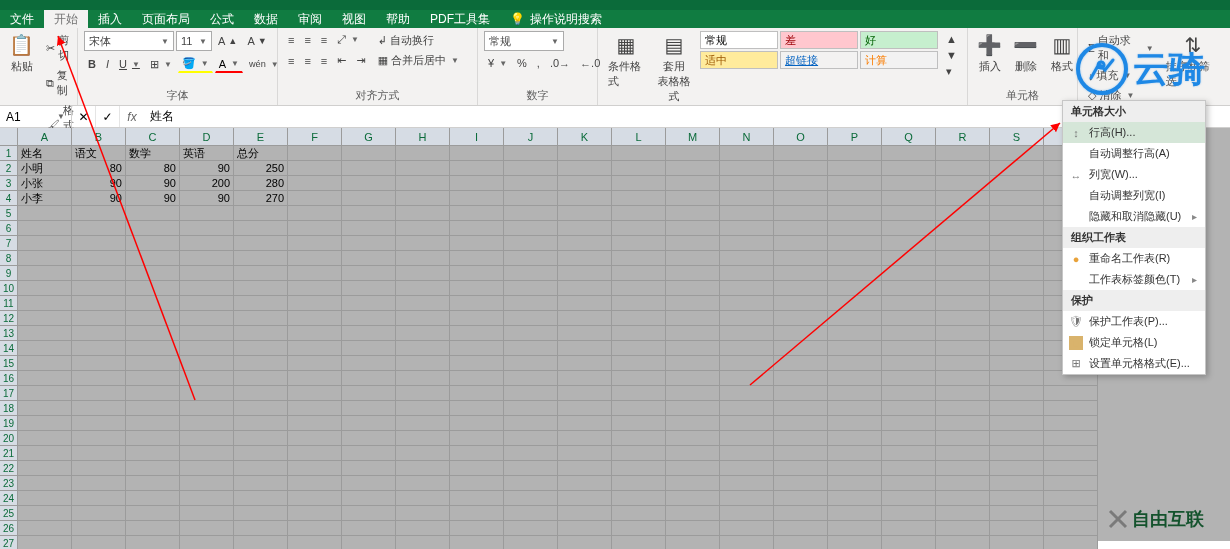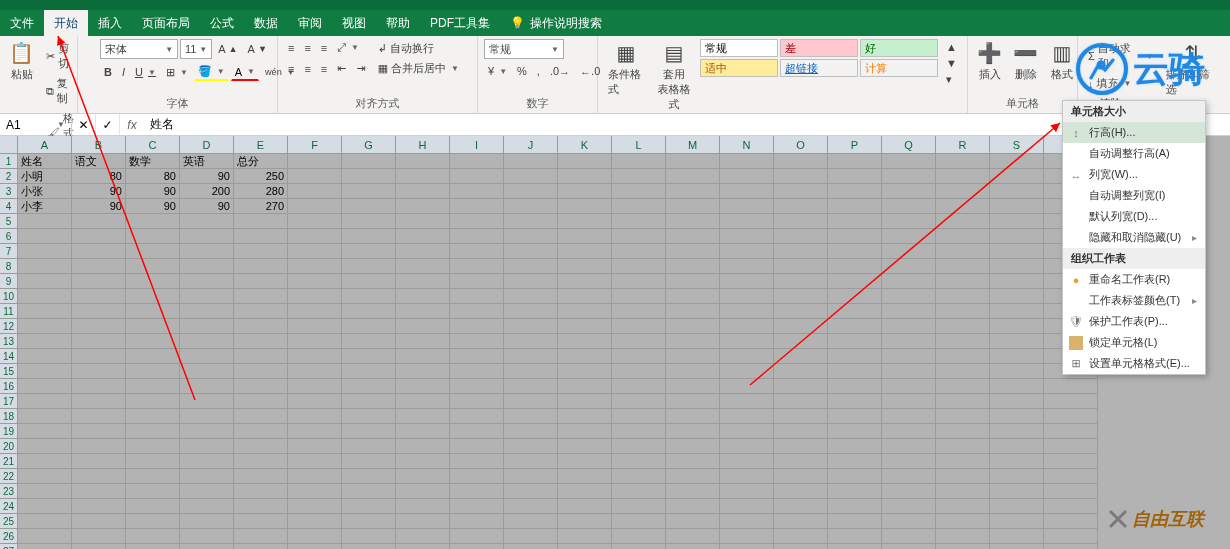--- a/index.html
+++ b/index.html
@@ -1,22 +1,22 @@
 <!DOCTYPE html>
 <html><head>
 <meta charset="utf-8">
 <style>
   * { box-sizing: border-box; margin: 0; padding: 0; font-family: "Microsoft YaHei", "SimSun", sans-serif; }
   body { width: 1230px; height: 549px; overflow: hidden; background: #fff; position: relative; }
 
   .titlebar { height: 10px; background: #0b6b3a; }
 
-  .ribbon-tabs { height: 26px; background: #107c41; display: flex; color: #fff; font-size: 12px; align-items: stretch; }
+  .ribbon-tabs { height: 18px; background: #107c41; display: flex; color: #fff; font-size: 12px; align-items: stretch; }
   .ribbon-tabs .tab { padding: 0 10px; display: flex; align-items: center; cursor: default; }
-  .ribbon-tabs .tab.active { background: #f3f2f1; color: #0c4a6e; }
+  .ribbon-tabs .tab.active { background: #f3f2f1; color: #737373; }
   .ribbon-tabs .tell-me { display: flex; align-items: center; gap: 4px; padding: 0 10px; }
 
   .ribbon { height: 78px; background: #f3f2f1; border-bottom: 1px solid #d0cfce; display: flex; }
   .group { border-right: 1px solid #d9d8d7; display: flex; flex-direction: column; justify-content: space-between; padding: 3px 6px 0 6px; }
   .group-controls { display: flex; align-items: flex-start; gap: 4px; flex: 1; }
   .group-label { font-size: 11px; color: #5b5b5b; text-align: center; padding-bottom: 2px; }
   .vstack { display: flex; flex-direction: column; gap: 1px; font-size: 11px; color: #444; }
   .hstack { display: flex; gap: 2px; align-items: center; }
   .btn-small { padding: 1px 3px; border: 1px solid transparent; font-size: 11px; display: inline-flex; align-items: center; gap: 3px; }
   .iconbox { width: 16px; height: 16px; display: inline-flex; align-items: center; justify-content: center; font-size: 12px; }
@@ -53,21 +53,21 @@
   .cm-section { background:#eeeeee; font-weight:bold; padding:3px 8px; }
   .cm-item { padding:3px 8px 3px 26px; display:flex; align-items:center; justify-content:space-between; position:relative; }
   .cm-item .ico { position:absolute; left:6px; width:14px; height:14px; display:flex; align-items:center; justify-content:center; font-size:11px; color:#777; }
   .cm-item.highlight { background:#d5e6d8; }
   .cm-item .sub { color:#888; font-size:10px; }
 
   .arrow { position:absolute; pointer-events:none; z-index:15; }
 
   .watermark1 { position:absolute; top:42px; right:25px; color:#1e88e5; font-size:36px; font-weight:bold; z-index:5; display:flex; align-items:center; gap:4px; text-shadow:0 0 2px rgba(30,136,229,0.4); }
   .watermark1 svg { filter: drop-shadow(0 0 1px rgba(30,136,229,0.4)); }
-  .watermark2 { position:absolute; bottom:18px; right:26px; color:#a16207; font-size:18px; font-weight:bold; font-style:italic; z-index:5; display:flex; align-items:center; gap:3px; }
+  .watermark2 { position:absolute; bottom:18px; right:26px; color:#14532d; font-size:18px; font-weight:bold; z-index:5; display:flex; align-items:center; gap:3px; }
 
   .dd { font-size:8px; color:#666; padding-left:2px; }
   .underline-color { border-bottom: 2px solid #ff0000; }
   .fill-color { border-bottom: 2px solid #ffff00; }
 </style>
 </head>
 <body>
 
 <div class="titlebar"></div>
 
@@ -108,21 +108,21 @@
         <div class="btn-small">
             <span>🖌</span>
             <span>格式刷</span>
           </div>
       </div>
     </div>
     <div class="group-label">剪贴板</div>
   </div>
 
   <div class="group" style="width:200px;">
-    <div class="vstack" style="gap:4px;margin-left:16px;">
+    <div class="vstack" style="gap:4px;">
       <div class="hstack">
         <div class="font-combo">
             <span>宋体</span>
             <span class="dd">▼</span>
           </div>
         <div class="size-combo">
             <span>11</span>
             <span class="dd">▼</span>
           </div>
         <span class="btn-small">A<sup>▲</sup></span>
@@ -889,35 +889,33 @@
       <span>自动调整行高(A)</span>
     </div>
   <div class="cm-item">
       <span class="ico">↔</span>
       <span>列宽(W)...</span>
     </div>
   <div class="cm-item">
       <span>自动调整列宽(I)</span>
     </div>
   <div class="cm-item">
-      <span>默认列宽(D)...</span>
-    </div>
-  <div class="cm-item">
       <span>隐藏和取消隐藏(U)</span>
       <span class="sub">▸</span>
     </div>
   <div class="cm-section">组织工作表</div>
   <div class="cm-item">
       <span class="ico" style="color:#e8a23a">●</span>
       <span>重命名工作表(R)</span>
     </div>
   <div class="cm-item">
       <span>工作表标签颜色(T)</span>
       <span class="sub">▸</span>
     </div>
+  <div class="cm-section">保护</div>
   <div class="cm-item">
       <span class="ico">🛡</span>
       <span>保护工作表(P)...</span>
     </div>
   <div class="cm-item">
       <span class="ico" style="background:#d9b36c;color:#d9b36c">■</span>
       <span>锁定单元格(L)</span>
     </div>
   <div class="cm-item">
       <span class="ico">⊞</span>

